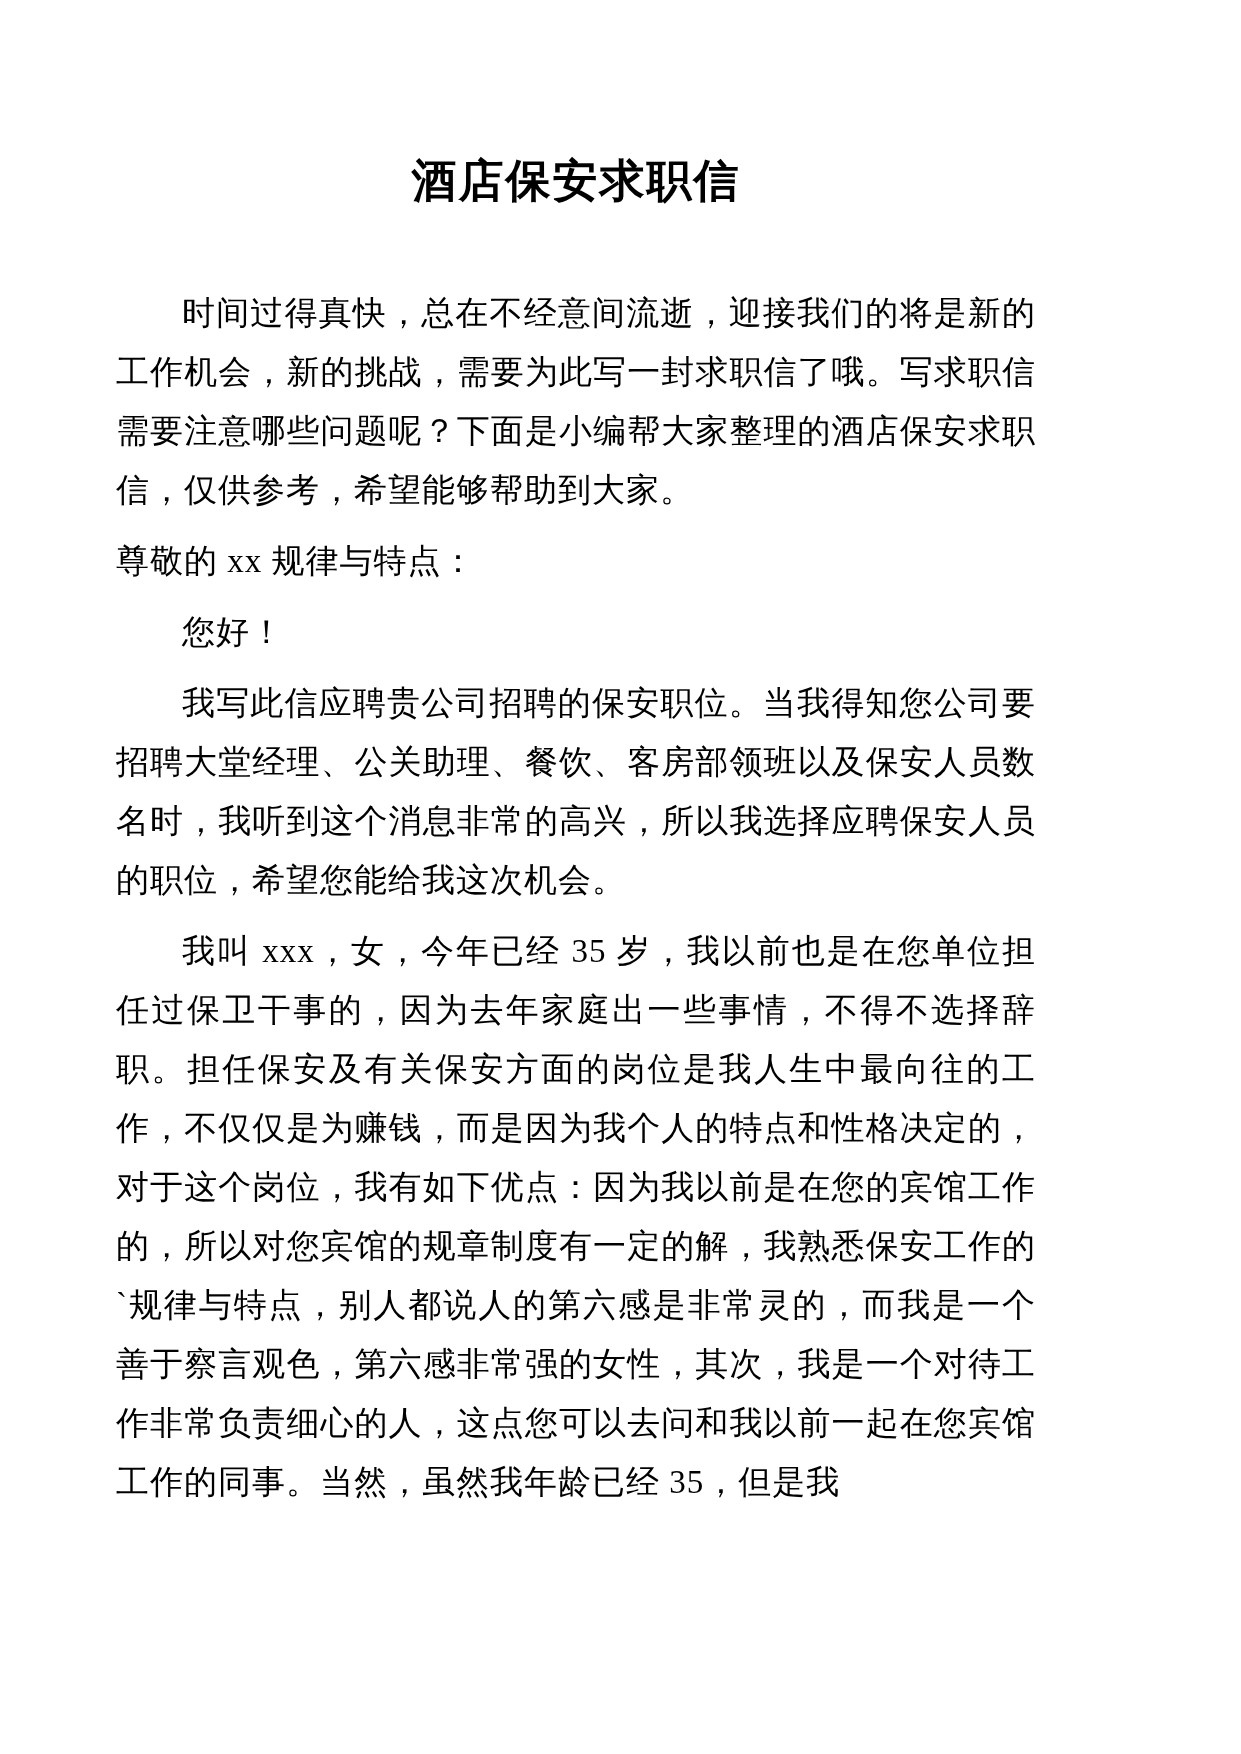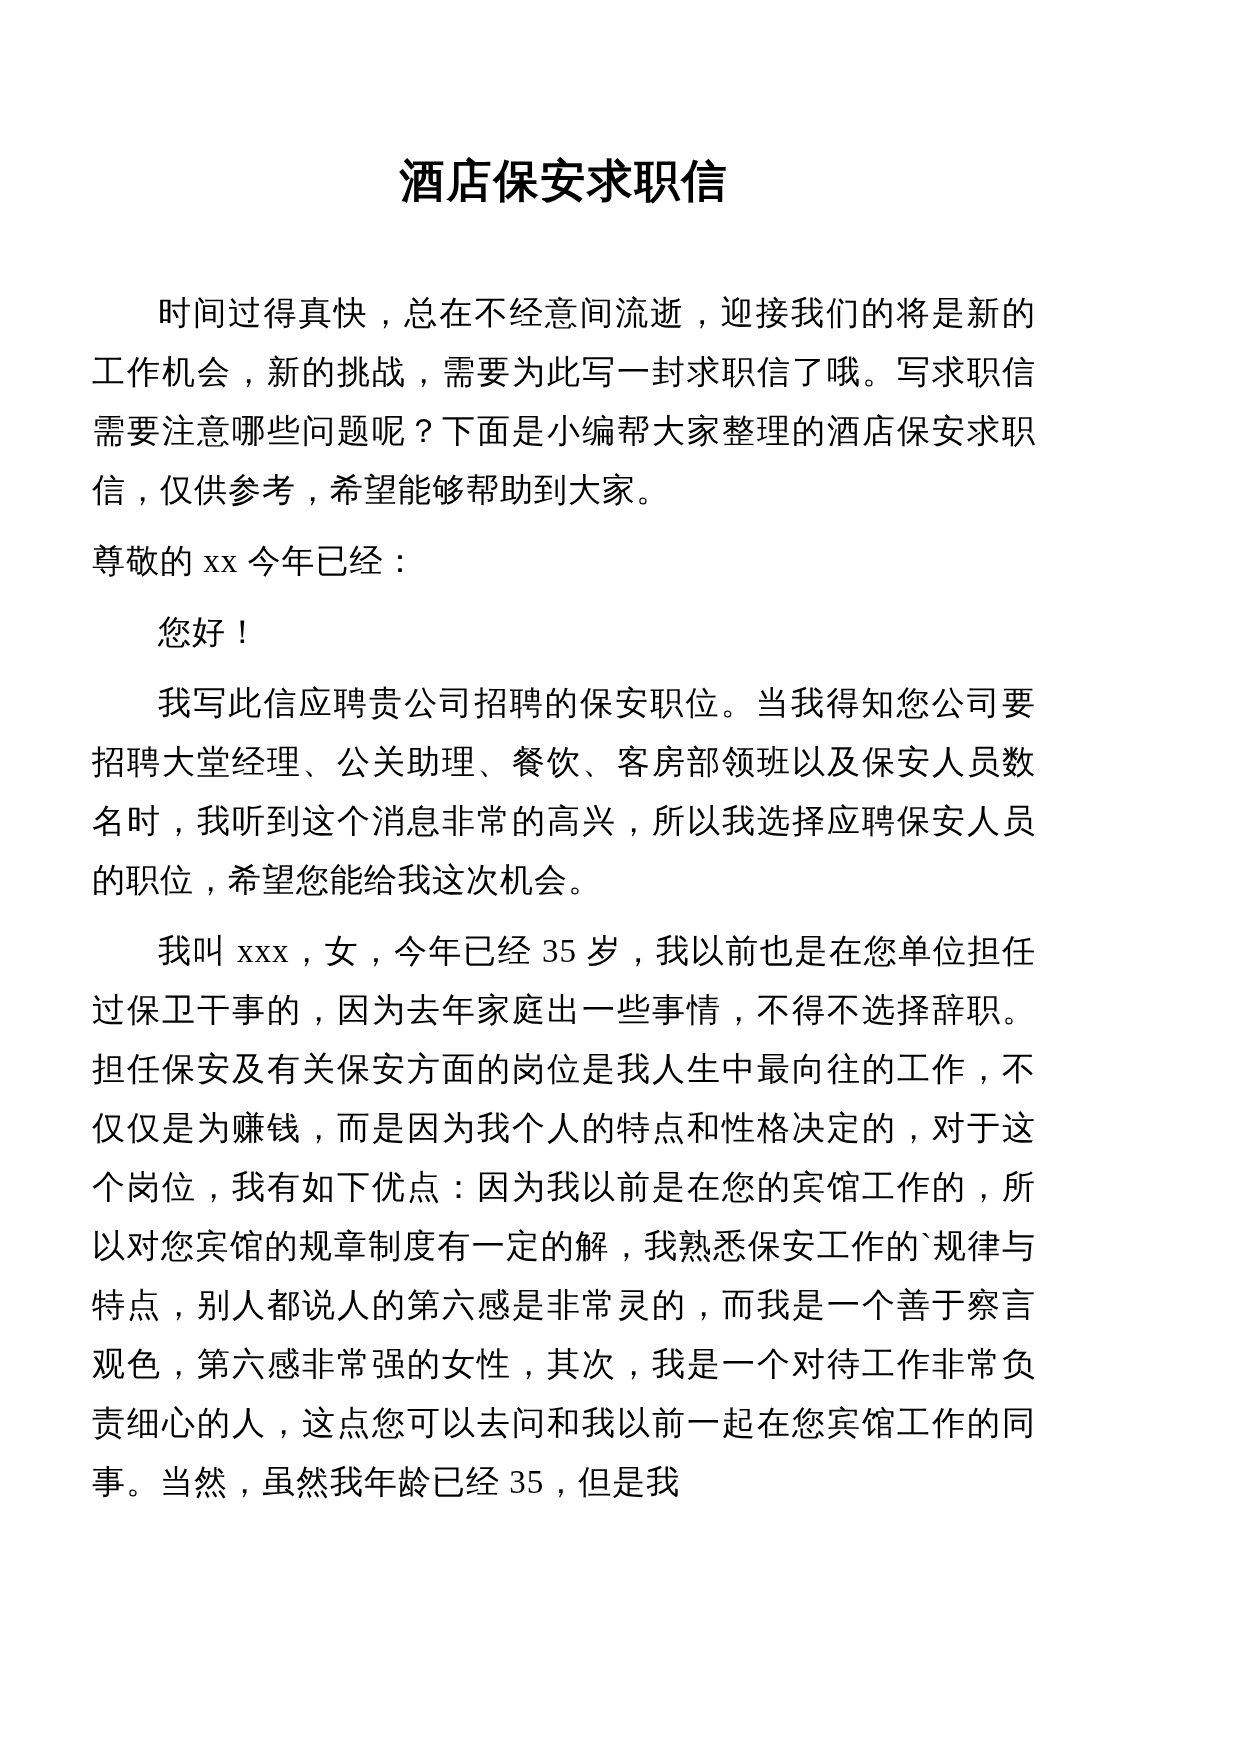--- a/index.html
+++ b/index.html
@@ -10,21 +10,21 @@
   body {
     width: 1241px;
     height: 1754px;
     font-family: "Liberation Serif", "DejaVu Serif", serif;
     color: #000000;
   }
   .page {
     box-sizing: border-box;
     width: 1241px;
     height: 1570px;
-    padding: 150px 193px 0 80px;
+    padding: 150px 193px 0 104px;
     overflow: hidden;
     background: #ffffff;
   }
   .doc-title {
     margin: 0 0 72px 0;
     font-size: 45px;
     line-height: 62px;
     font-weight: bold;
     text-align: center;
     letter-spacing: 2px;
@@ -47,20 +47,20 @@
 </style>
 </head>
 <body>
 
 <div class="page">
   <h1 class="doc-title">酒店保安求职信</h1>
 
   <p class="para indent">时间过得真快，总在不经意间流逝，迎接我们的将是新的工作机会，新的挑战，需要为此写一封求职信了哦。写求职信需要注意哪些问题呢？下面是小编帮大家整理的酒店保安求职信，仅供参考，希望能够帮助到大家。</p>
 
 
-  <p class="para">尊敬的 xx 今年已经：</p>
+  <p class="para">尊敬的 xx 规律与特点：</p>
 
   <p class="para indent">您好！</p>
 
   <p class="para indent">我写此信应聘贵公司招聘的保安职位。当我得知您公司要招聘大堂经理、公关助理、餐饮、客房部领班以及保安人员数名时，我听到这个消息非常的高兴，所以我选择应聘保安人员的职位，希望您能给我这次机会。</p>
 
   <p class="para indent">我叫 xxx，女，今年已经 35 岁，我以前也是在您单位担任过保卫干事的，因为去年家庭出一些事情，不得不选择辞职。担任保安及有关保安方面的岗位是我人生中最向往的工作，不仅仅是为赚钱，而是因为我个人的特点和性格决定的，对于这个岗位，我有如下优点：因为我以前是在您的宾馆工作的，所以对您宾馆的规章制度有一定的解，我熟悉保安工作的`规律与特点，别人都说人的第六感是非常灵的，而我是一个善于察言观色，第六感非常强的女性，其次，我是一个对待工作非常负责细心的人，这点您可以去问和我以前一起在您宾馆工作的同事。当然，虽然我年龄已经 35，但是我</p>
 </div>
 
 </body></html>

